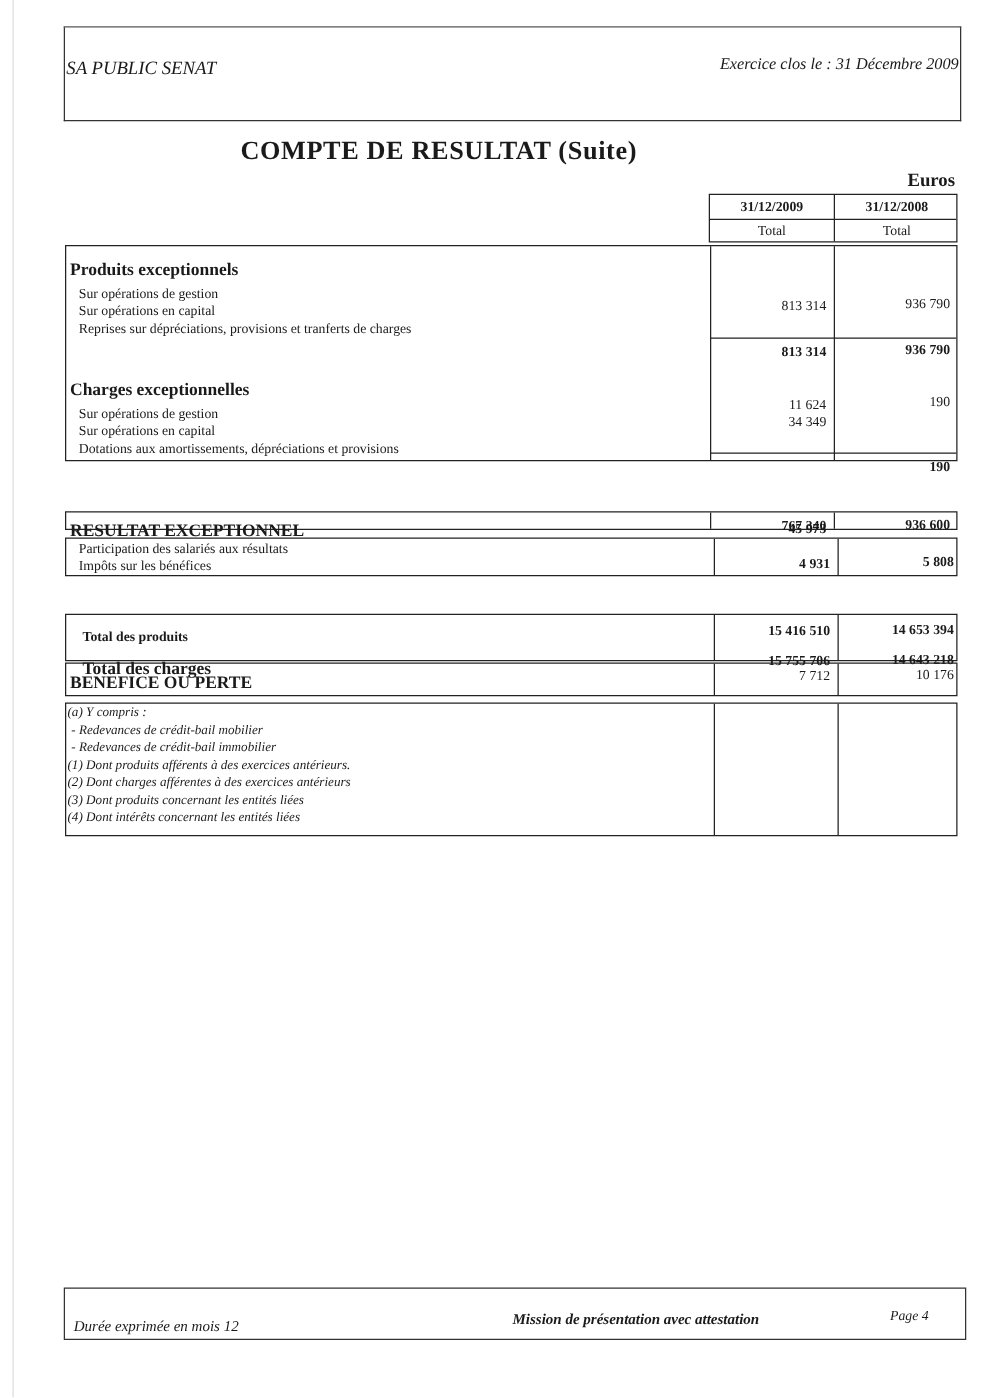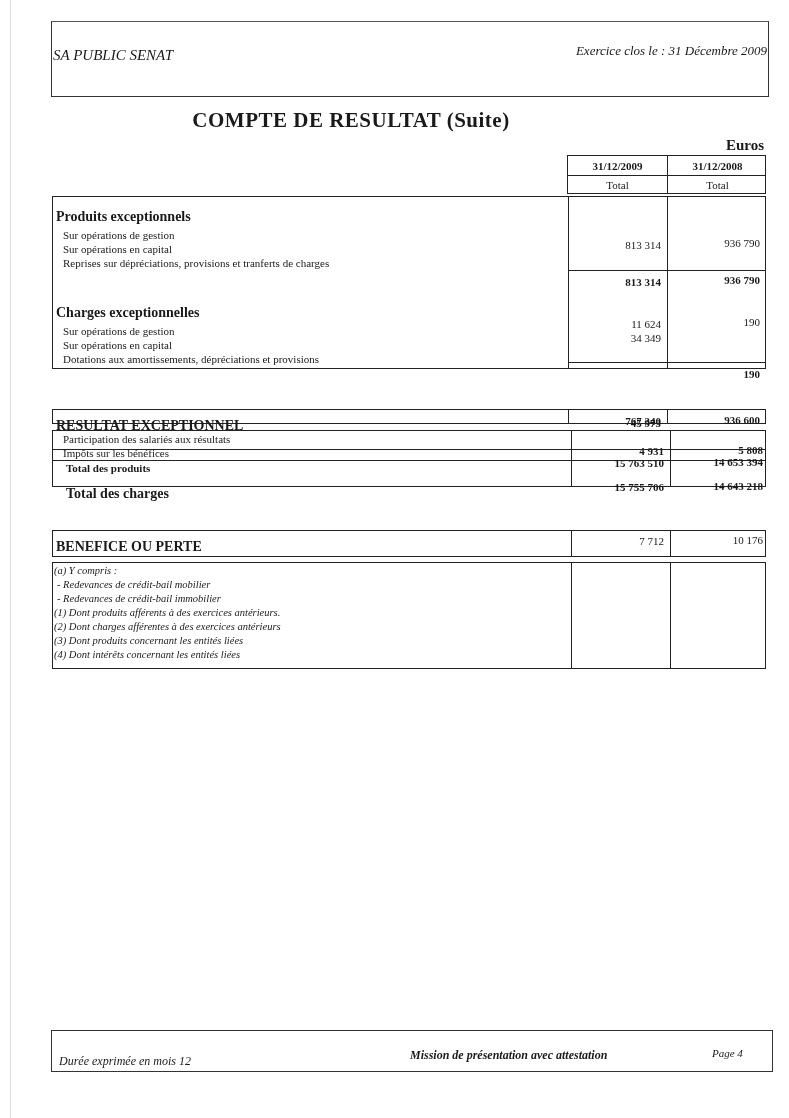--- a/index.html
+++ b/index.html
@@ -102,26 +102,26 @@
 
 <div class="sect" style="top:430px;height:31px;">
   <div class="vline" style="left:518px;"></div>
   <div class="vline" style="left:617px;"></div>
   <div class="lbl" style="left:10px;top:2px;">Participation des salariés aux résultats</div>
   <div class="lbl" style="left:10px;top:16px;">Impôts sur les bénéfices</div>
   <div class="num b" style="left:521px;top:14px;">4 931</div>
   <div class="num b" style="left:620px;top:13px;">5 808</div>
 </div>
 
-<div class="sect" style="top:449px;height:38px;">
+<div class="sect" style="top:491px;height:38px;">
   <div class="vline" style="left:518px;"></div>
   <div class="vline" style="left:617px;"></div>
   <div class="lbl-sb" style="left:13px;top:12px;font-size:11px;">Total des produits</div>
   <div class="lbl-sb" style="left:13px;top:36px;font-size:14px;">Total des charges</div>
-  <div class="num b" style="left:521px;top:7px;">15 763 510</div>
+  <div class="num b" style="left:521px;top:7px;">15 416 510</div>
   <div class="num b" style="left:620px;top:6px;">14 653 394</div>
   <div class="num b" style="left:521px;top:31px;">15 755 706</div>
   <div class="num b" style="left:620px;top:30px;">14 643 218</div>
 </div>
 
 <div class="sect" style="top:530px;height:27px;">
   <div class="vline" style="left:518px;"></div>
   <div class="vline" style="left:617px;"></div>
   <div class="lbl-b" style="left:3px;top:8px;text-align:center;">BENEFICE OU PERTE</div>
   <div class="num" style="left:521px;top:4px;">7 712</div>

